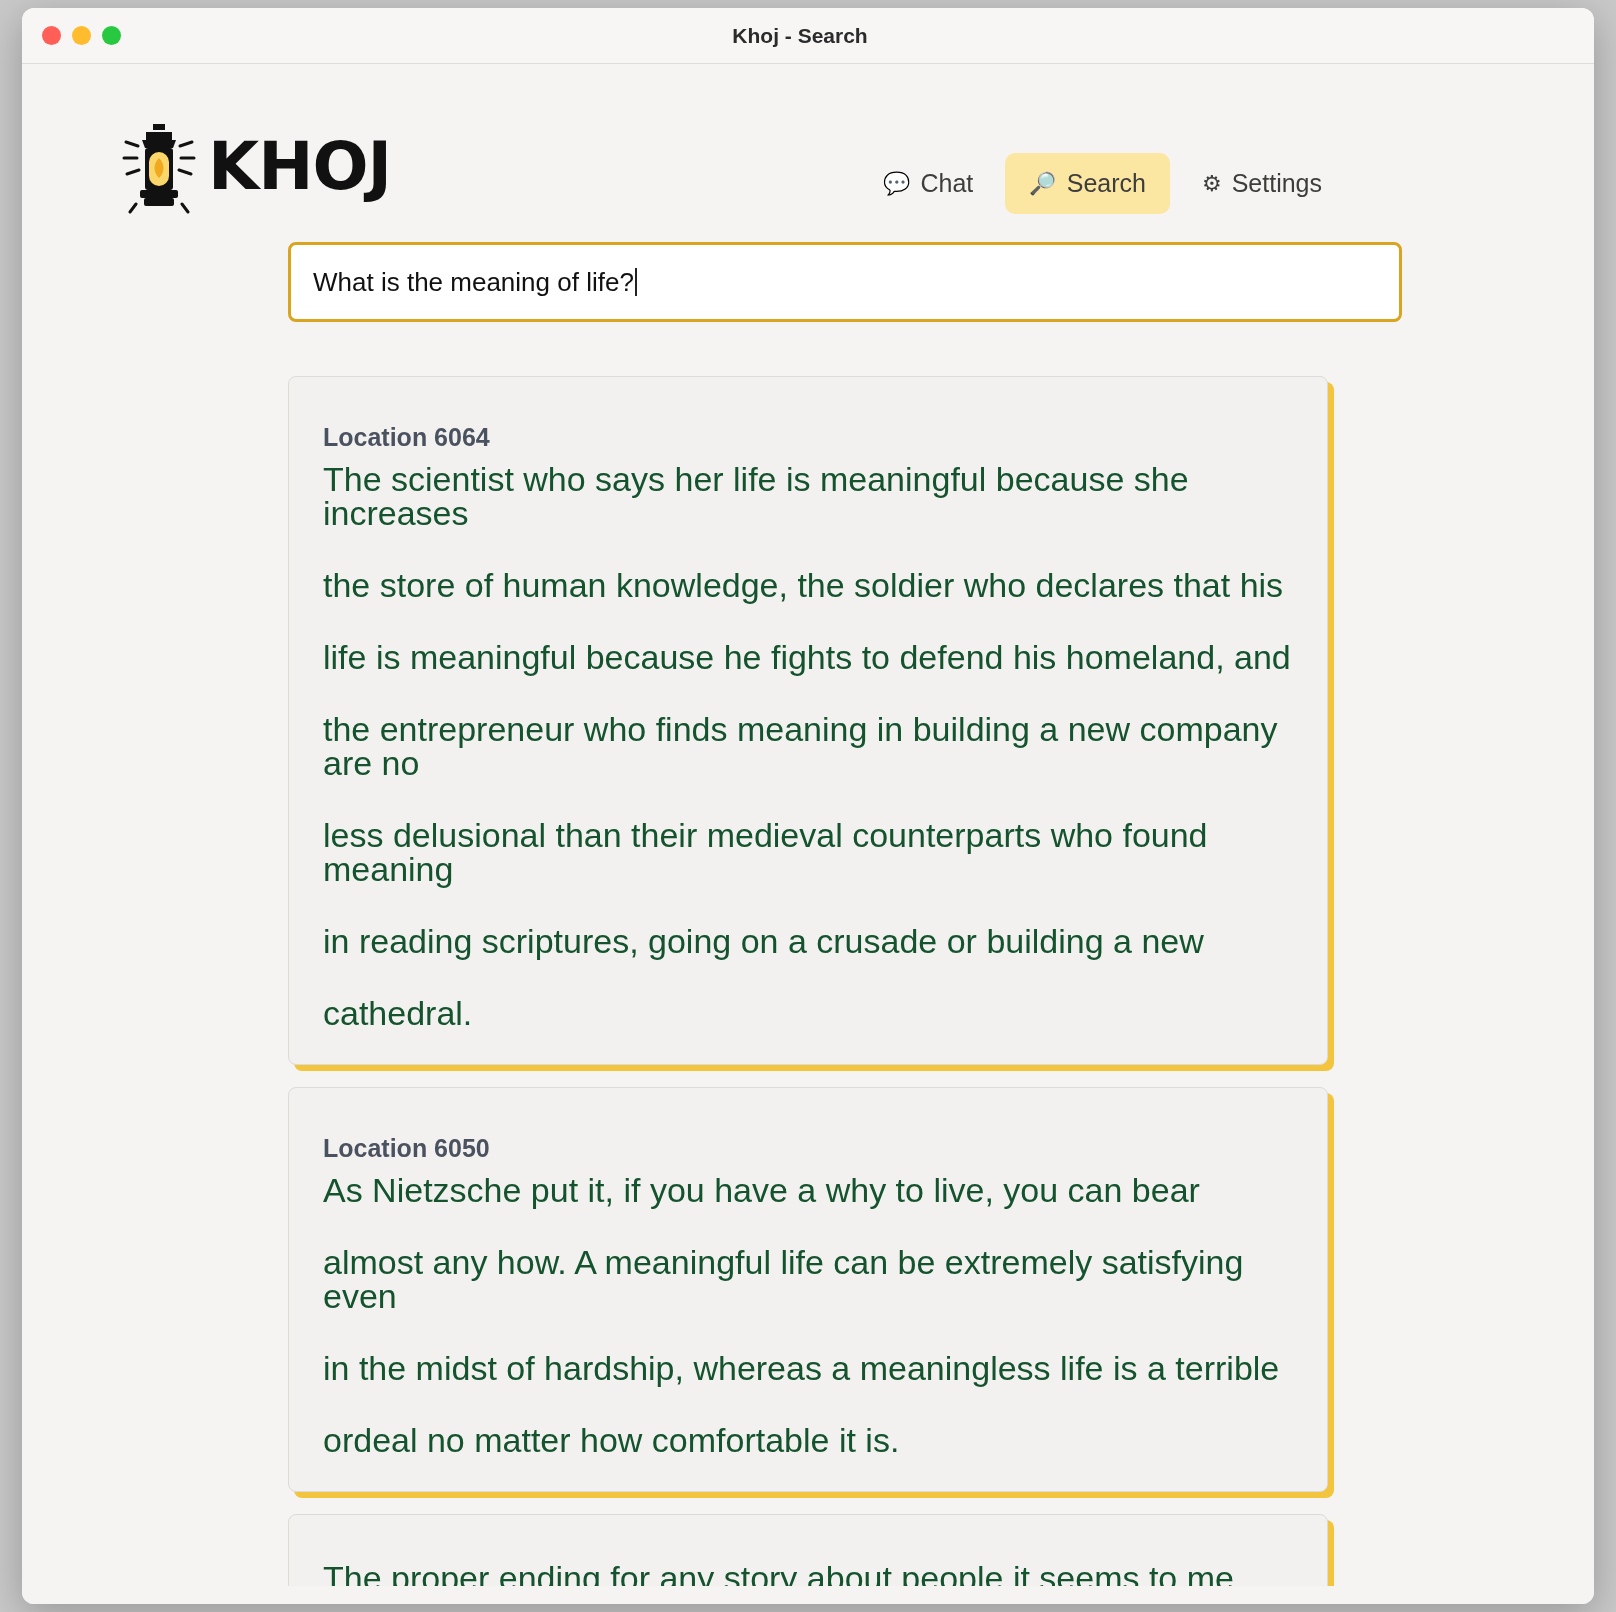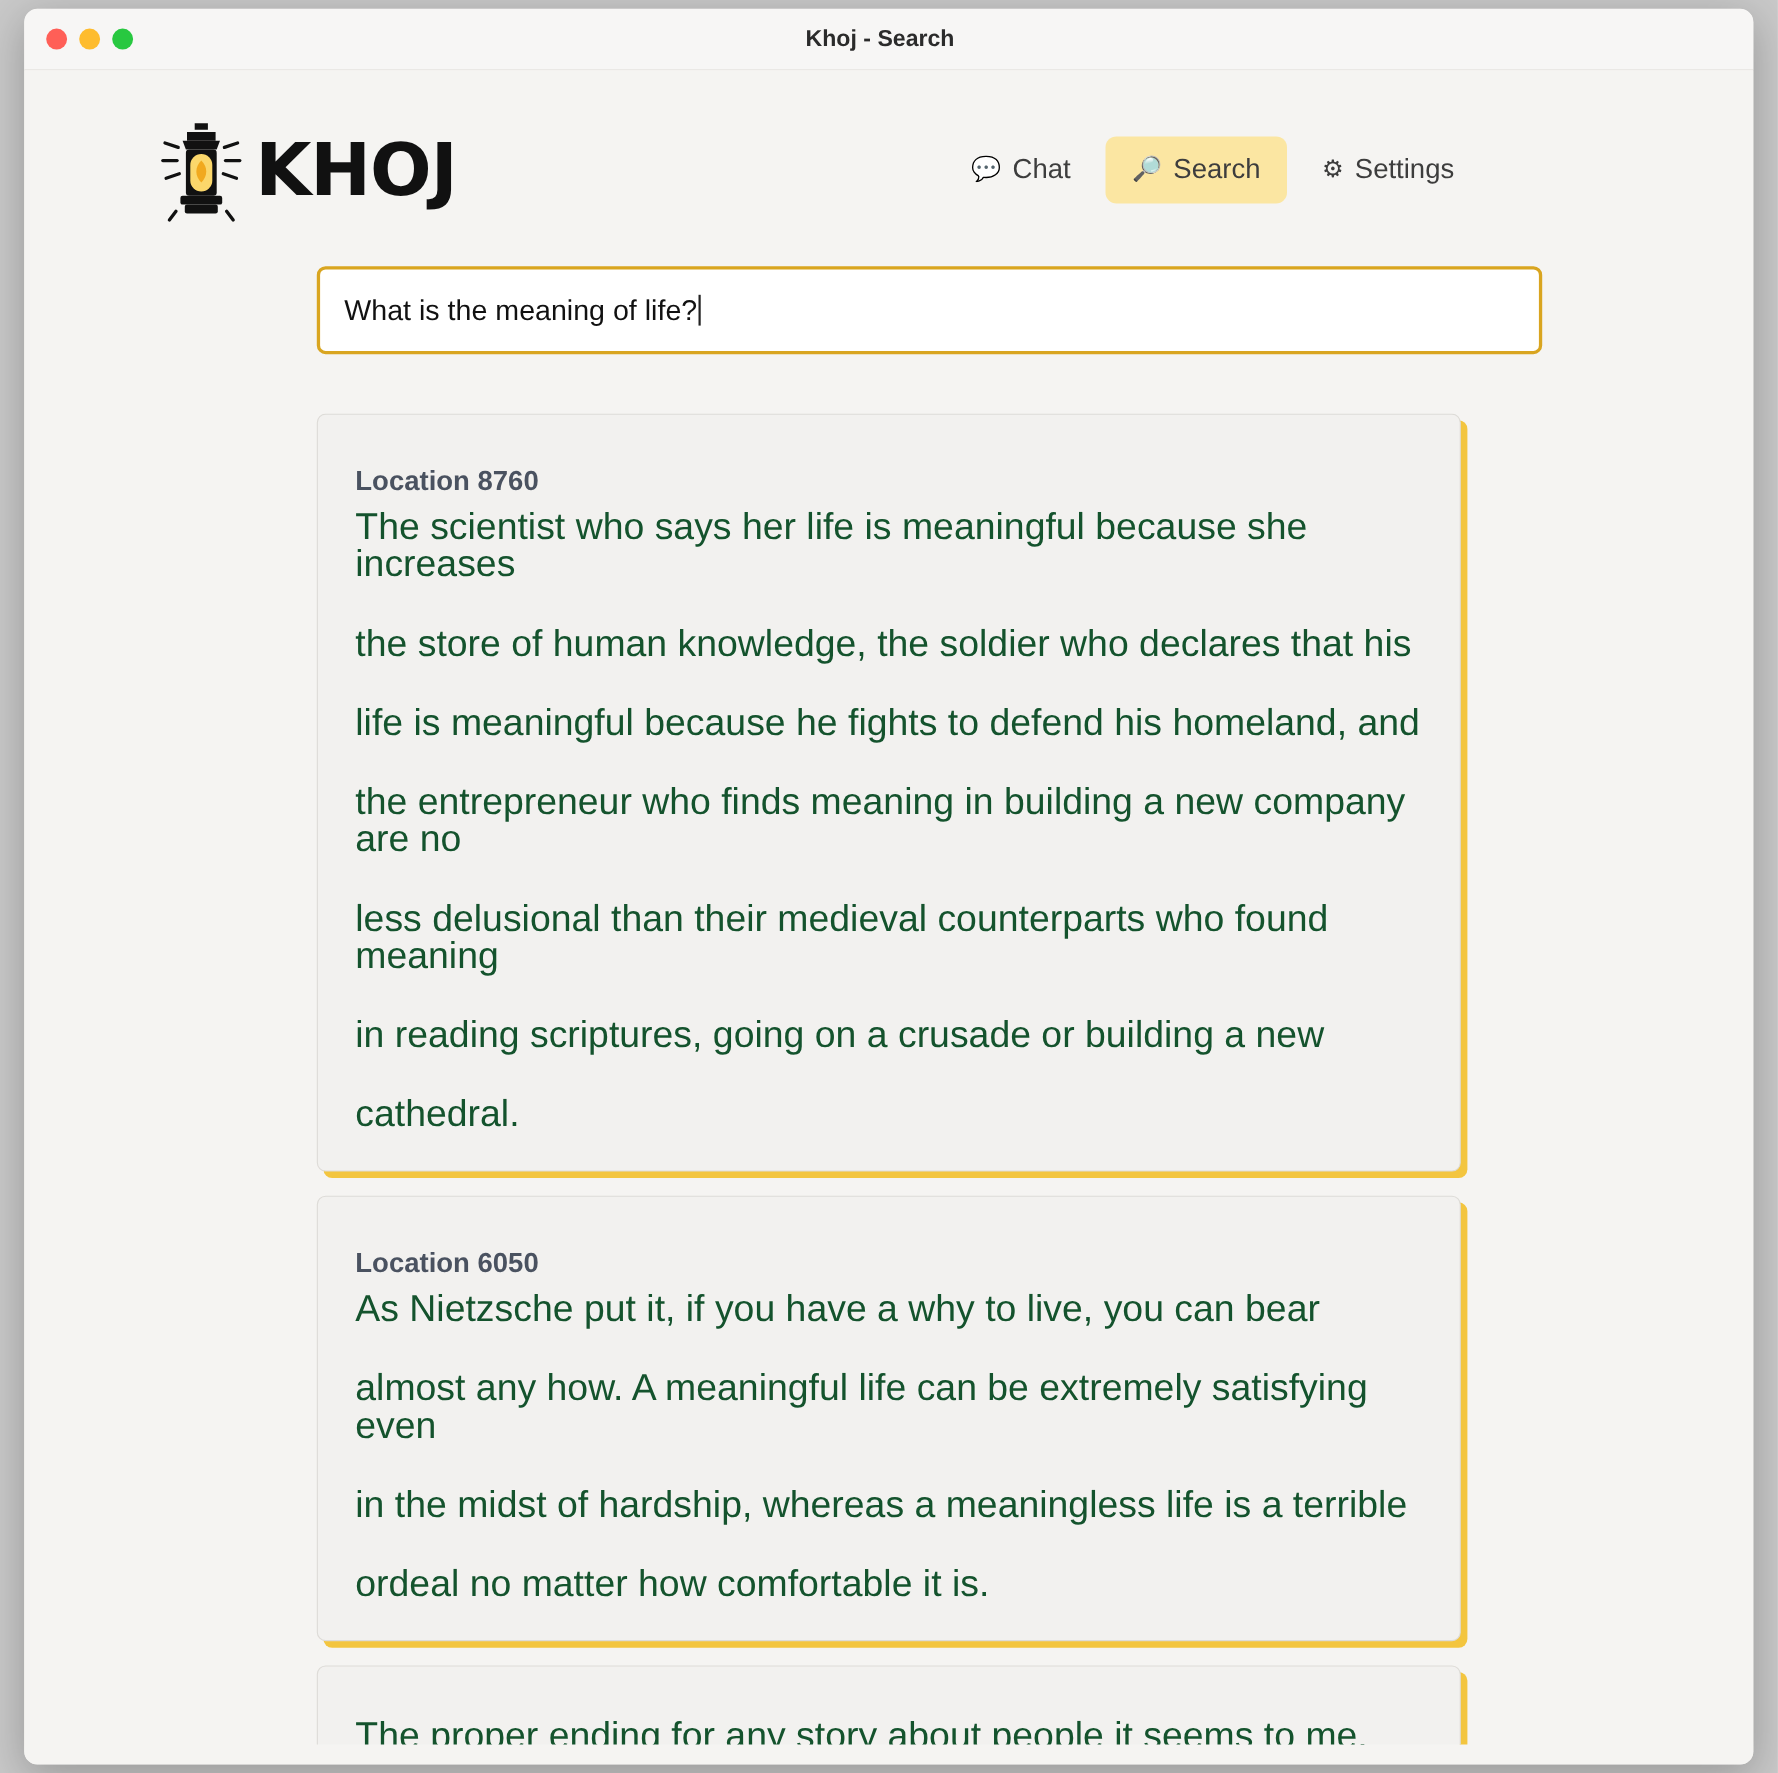--- a/index.html
+++ b/index.html
@@ -56,22 +56,22 @@
   }
   .content {
     flex: 1;
     background: #f5f4f2;
     overflow: hidden;
     position: relative;
     padding: 0 0 0 0;
   }
   .topbar {
     display: flex;
-    align-items: center;
-    padding: 30px 58px 0 120px;
+    align-items: flex-end;
+    padding: 30px 58px 0 96px;
     height: 150px;
     gap: 20px;
   }
   .logo {
     display: flex;
     align-items: center;
     gap: 8px;
   }
   .lantern {
     width: 82px;
@@ -221,21 +221,21 @@
     <div class="search-row">
       <div class="search-box" title="Search">
         <span>What is the meaning of life?</span>
           <span class="caret"></span>
       </div>
     </div>
 
     <div class="results">
 
       <div class="card">
-        <div class="card-title">Location 8760</div>
+        <div class="card-title">Location 6064</div>
         <div class="card-line">The scientist who says her life is meaningful because she increases</div>
         <div class="card-line">the store of human knowledge, the soldier who declares that his</div>
         <div class="card-line">life is meaningful because he fights to defend his homeland, and</div>
         <div class="card-line">the entrepreneur who finds meaning in building a new company are no</div>
         <div class="card-line">less delusional than their medieval counterparts who found meaning</div>
         <div class="card-line">in reading scriptures, going on a crusade or building a new</div>
         <div class="card-line">cathedral.</div>
       </div>
 
       <div class="card">

